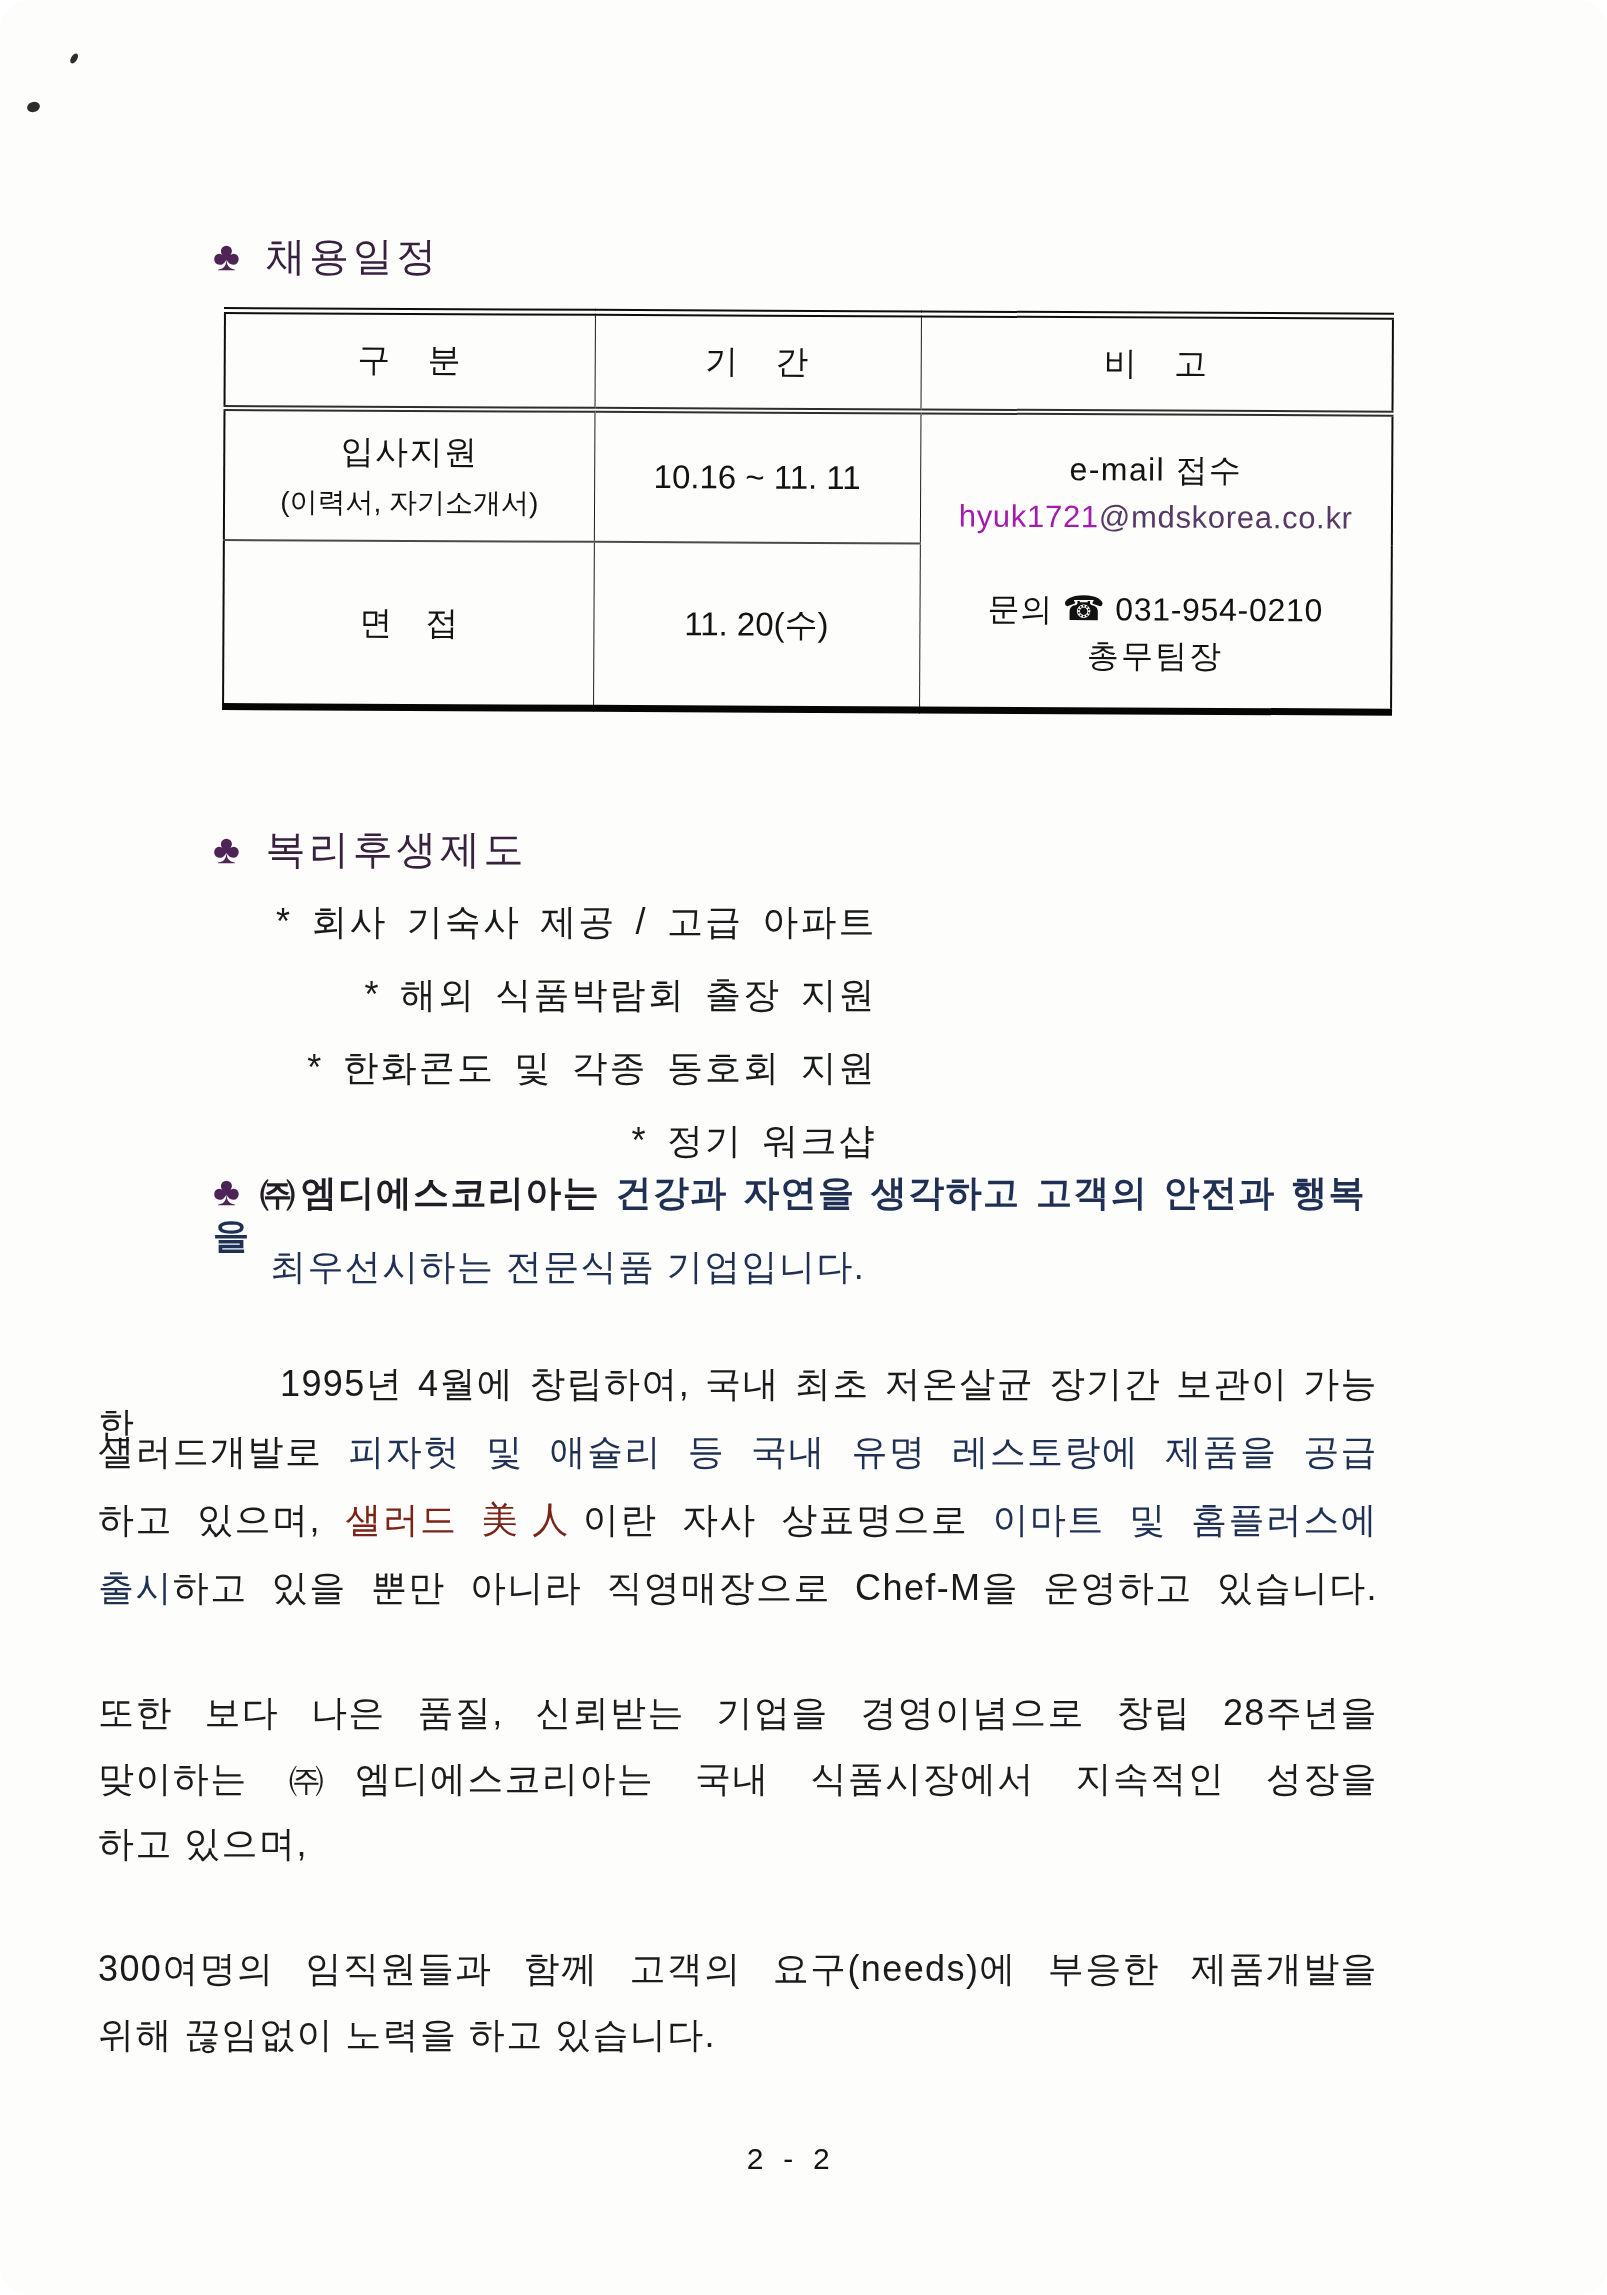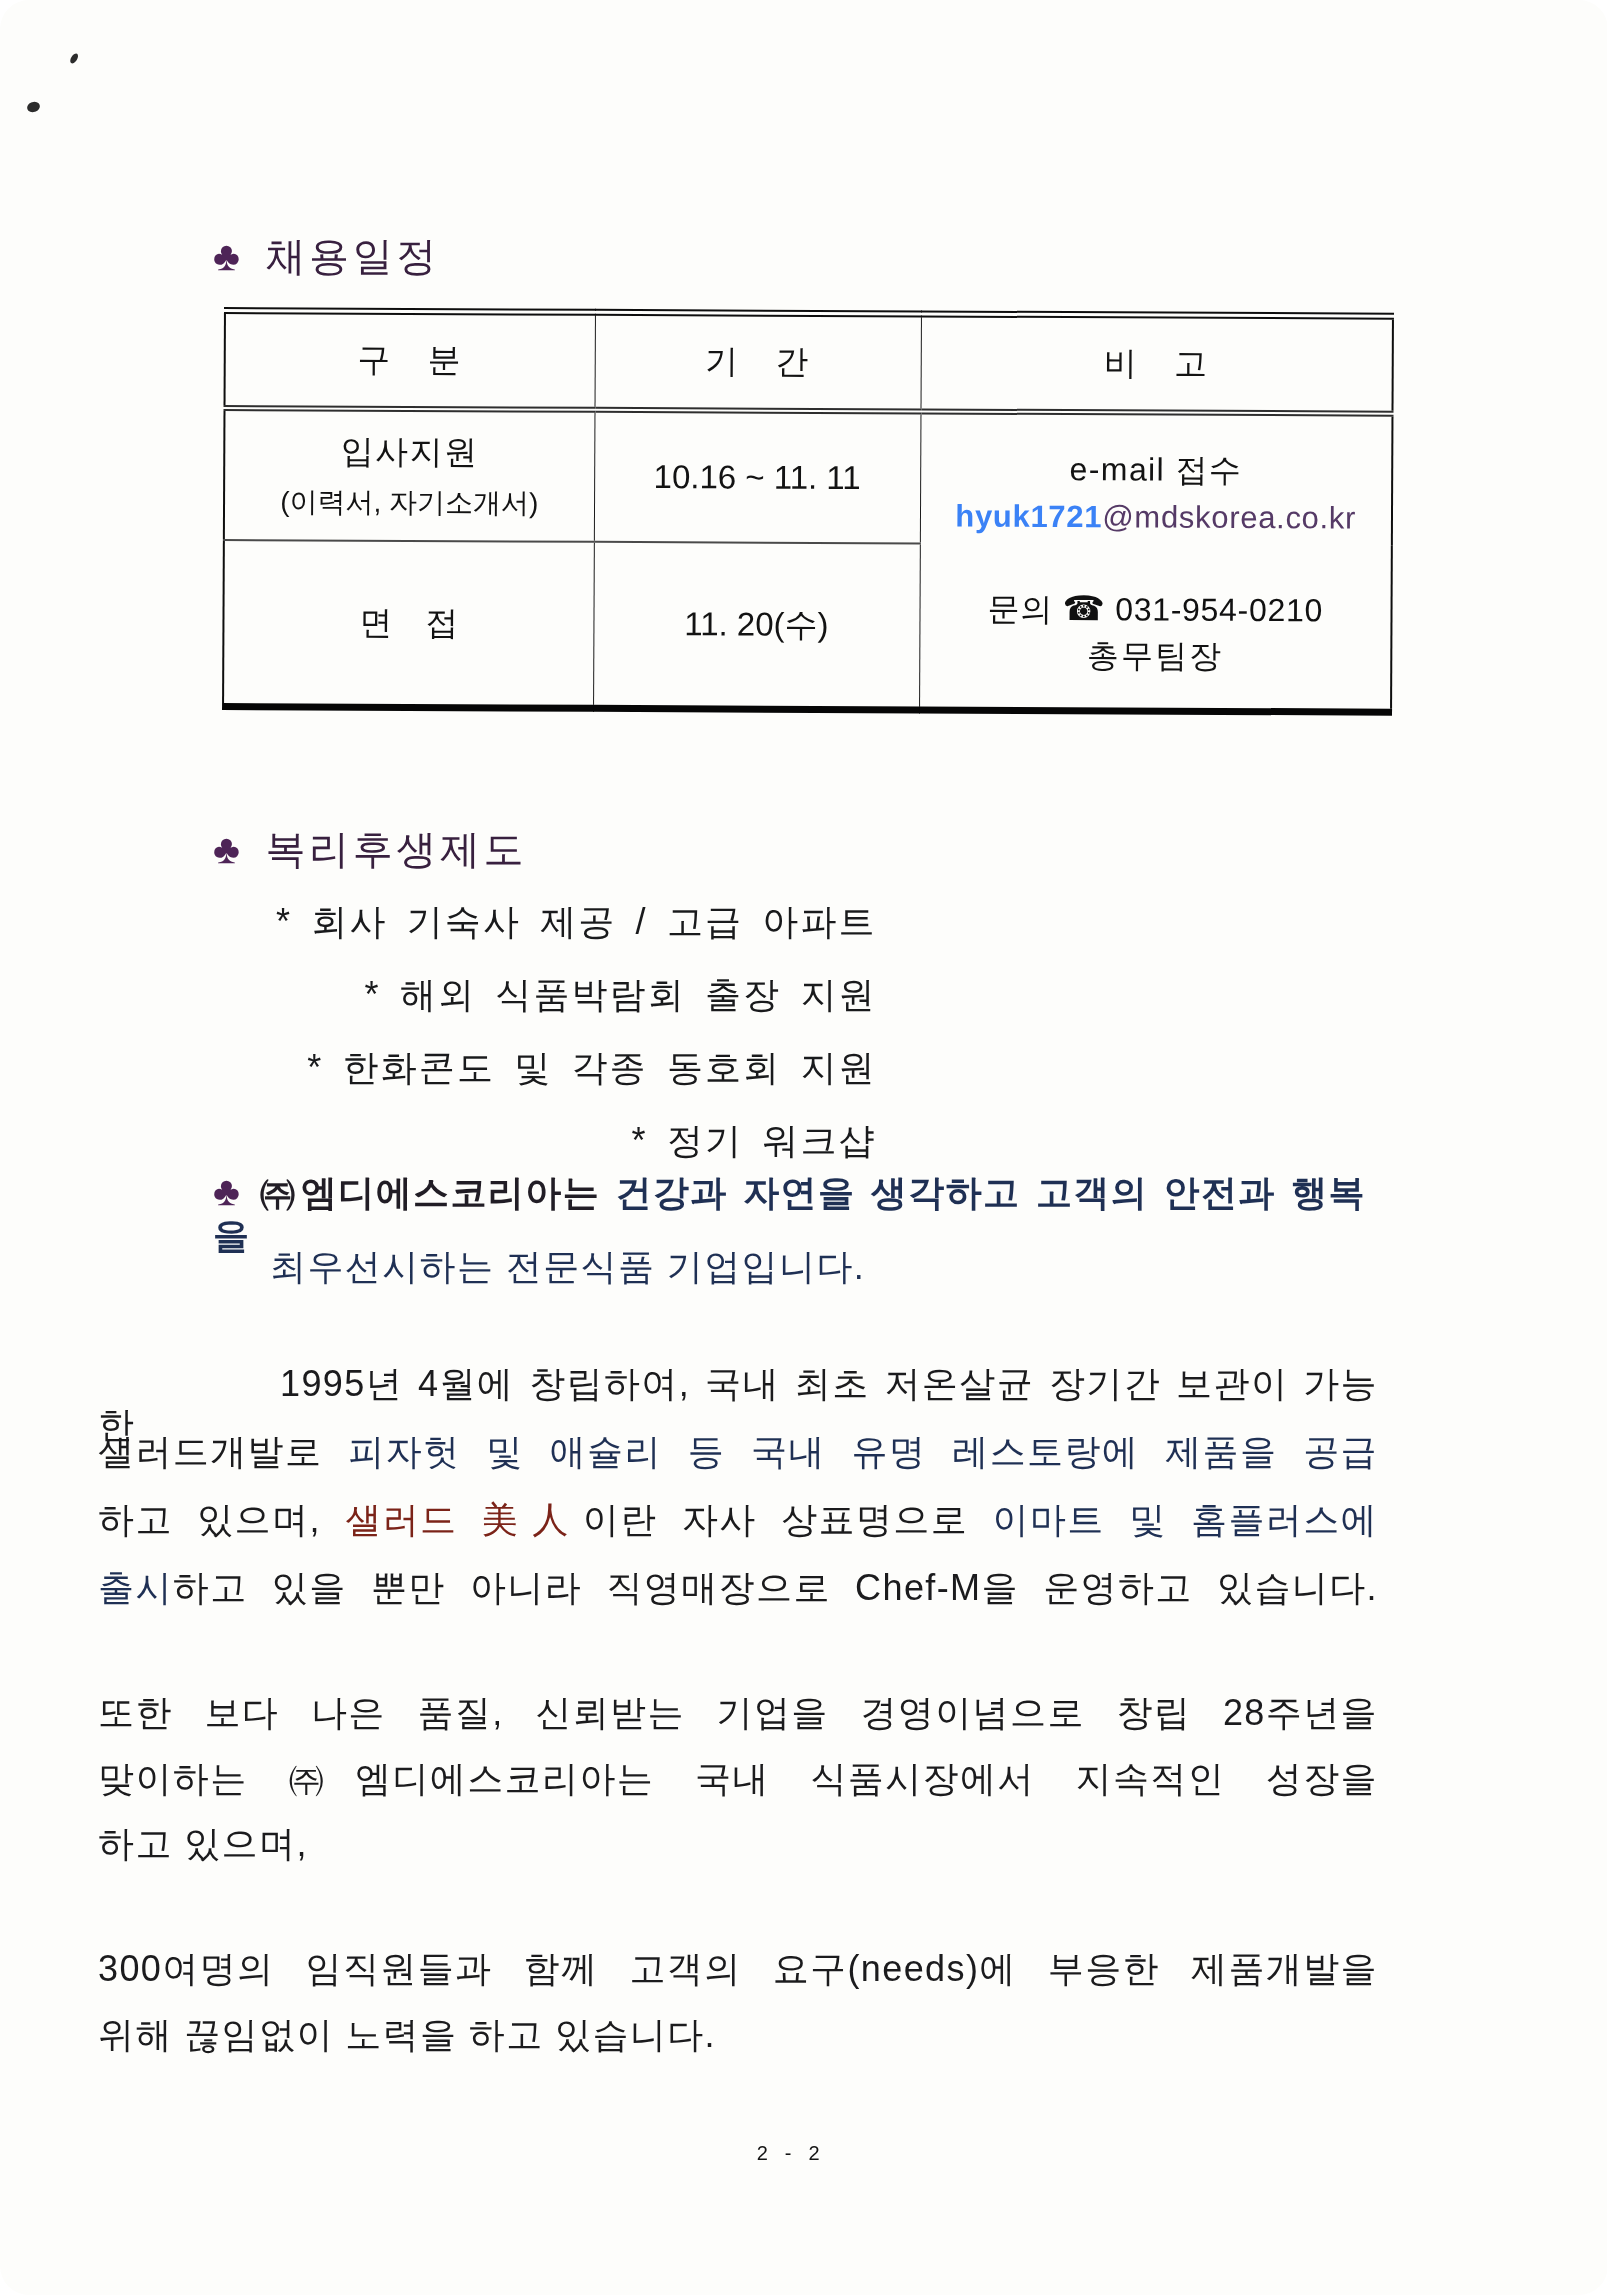--- a/index.html
+++ b/index.html
@@ -92,21 +92,21 @@
     display: flex;
     flex-direction: column;
     justify-content: space-between;
     height: 100%;
     box-sizing: border-box;
     padding: 38px 0 36px 0;
   }
   .email-block { line-height: 1.0; }
   .email-method { font-size: 32px; letter-spacing: 1.4px; }
   .email-address { margin-top: 15.6px; font-size: 31px; letter-spacing: 0.7px; }
-  .email-user { color: #3b82f6; font-weight: bold; }
+  .email-user { color: #a21caf; }
   .email-domain { color: #553a66; }
   .contact-block { line-height: 1.0; }
   .inquiry-line { font-size: 32px; letter-spacing: 0.7px; color: #111111; }
   .phone-icon { font-size: 34px; }
   .contact-title { margin-top: 14.2px; font-size: 32px; letter-spacing: 2.1px; }
 
   
   .welfare-list {
     position: absolute;
     left: 276px;
@@ -156,21 +156,21 @@
   .line-work-1 { top: 1948px; }
   .line-work-2 { top: 2014px; width: auto; }
 
   
   .page-number {
     position: absolute;
     left: 0;
     top: 2142px;
     width: 1582px;
     text-align: center;
-    font-size: 20px;
+    font-size: 30px;
     letter-spacing: 5.7px;
     color: #141414;
   }
 </style>
 </head>
 <body>
 
 <div class="page">
 
   <span class="speck speck-1"></span>

